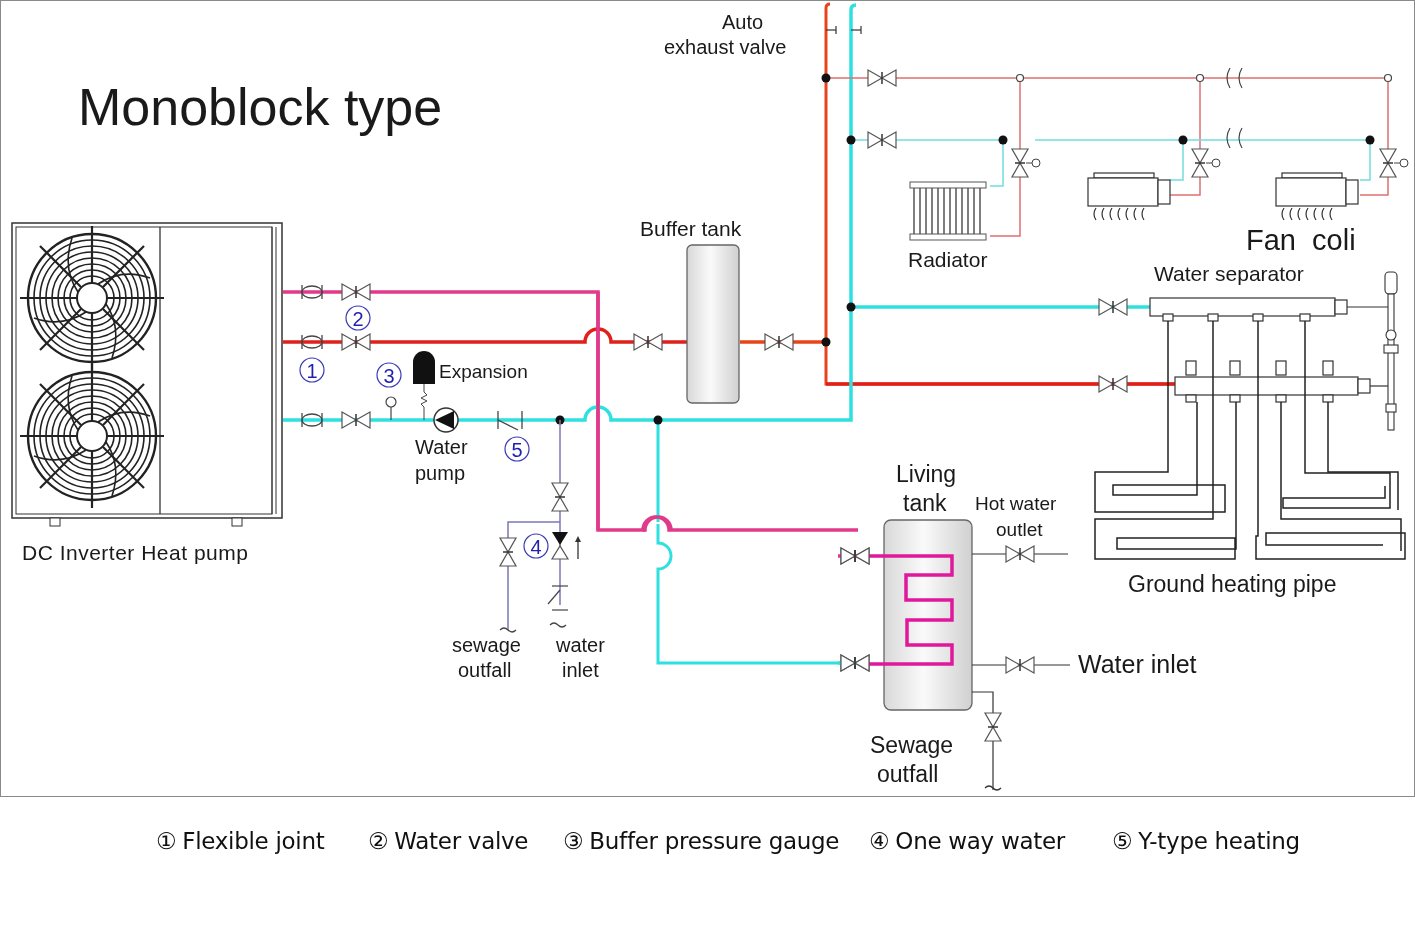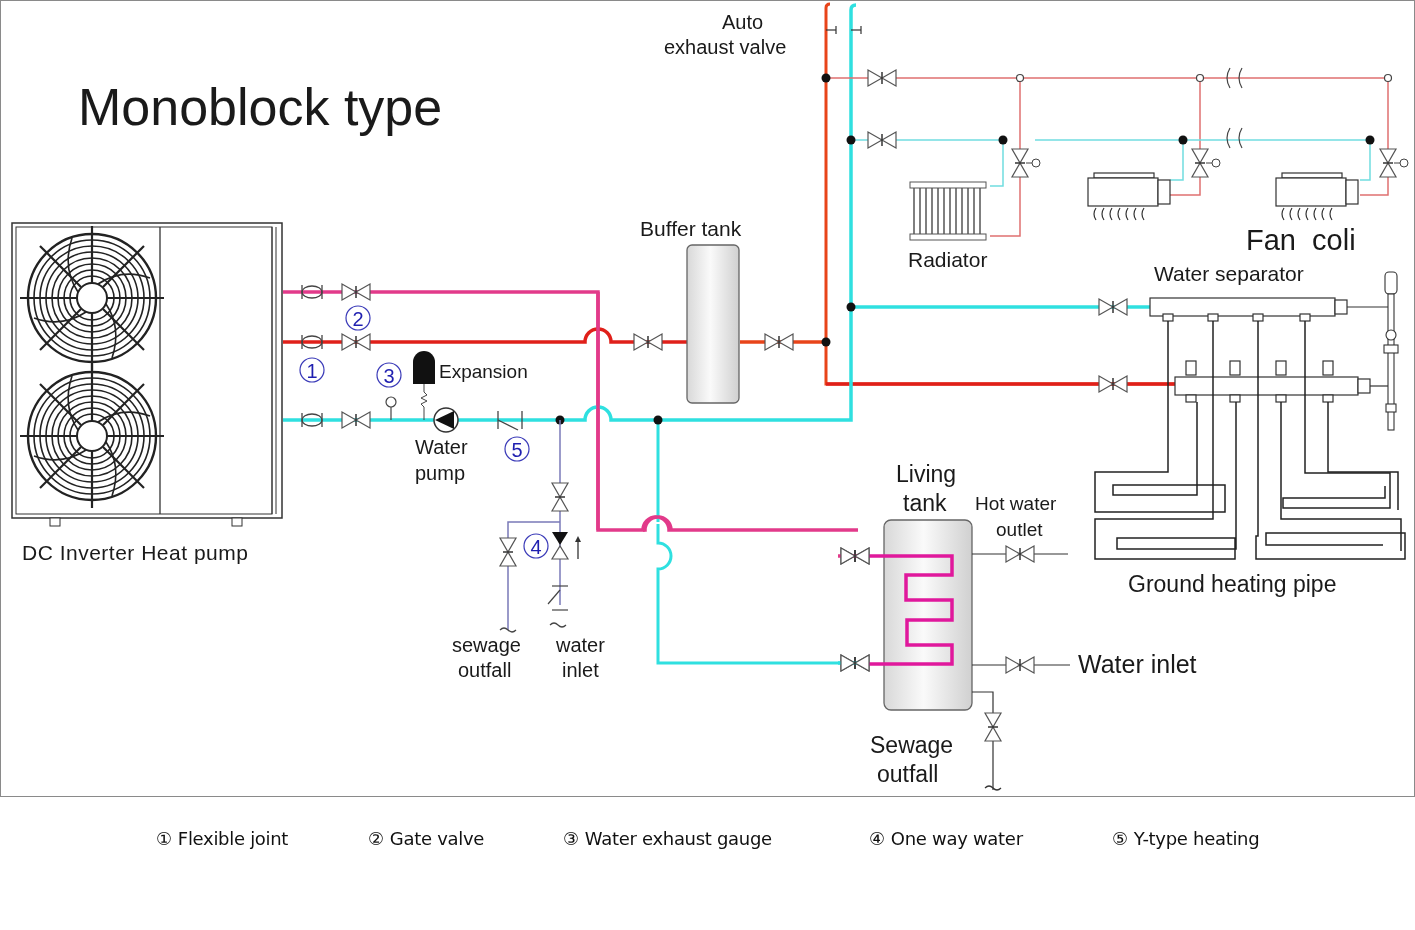--- a/index.html
+++ b/index.html
@@ -1,21 +1,21 @@
 <!DOCTYPE html>
 <html><head>
 <meta charset="utf-8">
 <style>
   html, body { margin:0; padding:0; background:#ffffff; }
   body { width:1415px; height:930px; position:relative; overflow:hidden; font-family:"Liberation Sans", sans-serif; }
   #frame { position:absolute; left:0; top:0; width:1413px; height:795px; border:1px solid #8a8a8a; border-top:1px solid #8a8a8a; box-sizing:content-box; }
   svg#diagram { position:absolute; left:0; top:0; }
   .lbl { font-family:"Liberation Sans", sans-serif; fill:#1a1a1a; }
   .num { font-family:"Liberation Sans", sans-serif; fill:#1f1fb0; }
-  #legend { position:absolute; left:0; top:828px; width:1415px; height:34px; font-family:"DejaVu Sans", sans-serif; font-size:18px; color:#111; }
+  #legend { position:absolute; left:0; top:828px; width:1415px; height:34px; font-family:"DejaVu Sans", sans-serif; font-size:23px; color:#111; }
   .leg-item { position:absolute; top:0; white-space:nowrap; letter-spacing:-0.3px; }
   .leg-num { display:inline-block; margin-right:6px; }
 </style>
 </head>
 <body>
 
 <div id="frame"></div>
 
 <svg id="diagram" width="1415" height="800" viewBox="0 0 1415 800">
   <defs>
@@ -368,24 +368,24 @@
   <text class="lbl" x="1078" y="673" font-size="25">Water inlet</text>
   <text class="lbl" x="870" y="753" font-size="23">Sewage</text>
   <text class="lbl" x="877" y="782" font-size="23">outfall</text>
 </svg>
 
 <div id="legend">
   <div class="leg-item" style="left:156px">
     <span class="leg-num">①</span><span>Flexible joint</span>
   </div>
   <div class="leg-item" style="left:368px">
-    <span class="leg-num">②</span><span>Gate valve</span>
+    <span class="leg-num">②</span><span>Water valve</span>
   </div>
   <div class="leg-item" style="left:563px">
-    <span class="leg-num">③</span><span>Water exhaust gauge</span>
+    <span class="leg-num">③</span><span>Buffer pressure gauge</span>
   </div>
   <div class="leg-item" style="left:869px">
     <span class="leg-num">④</span><span>One way water</span>
   </div>
   <div class="leg-item" style="left:1112px">
     <span class="leg-num">⑤</span><span>Y-type heating</span>
   </div>
 </div>
 
 </body></html>

